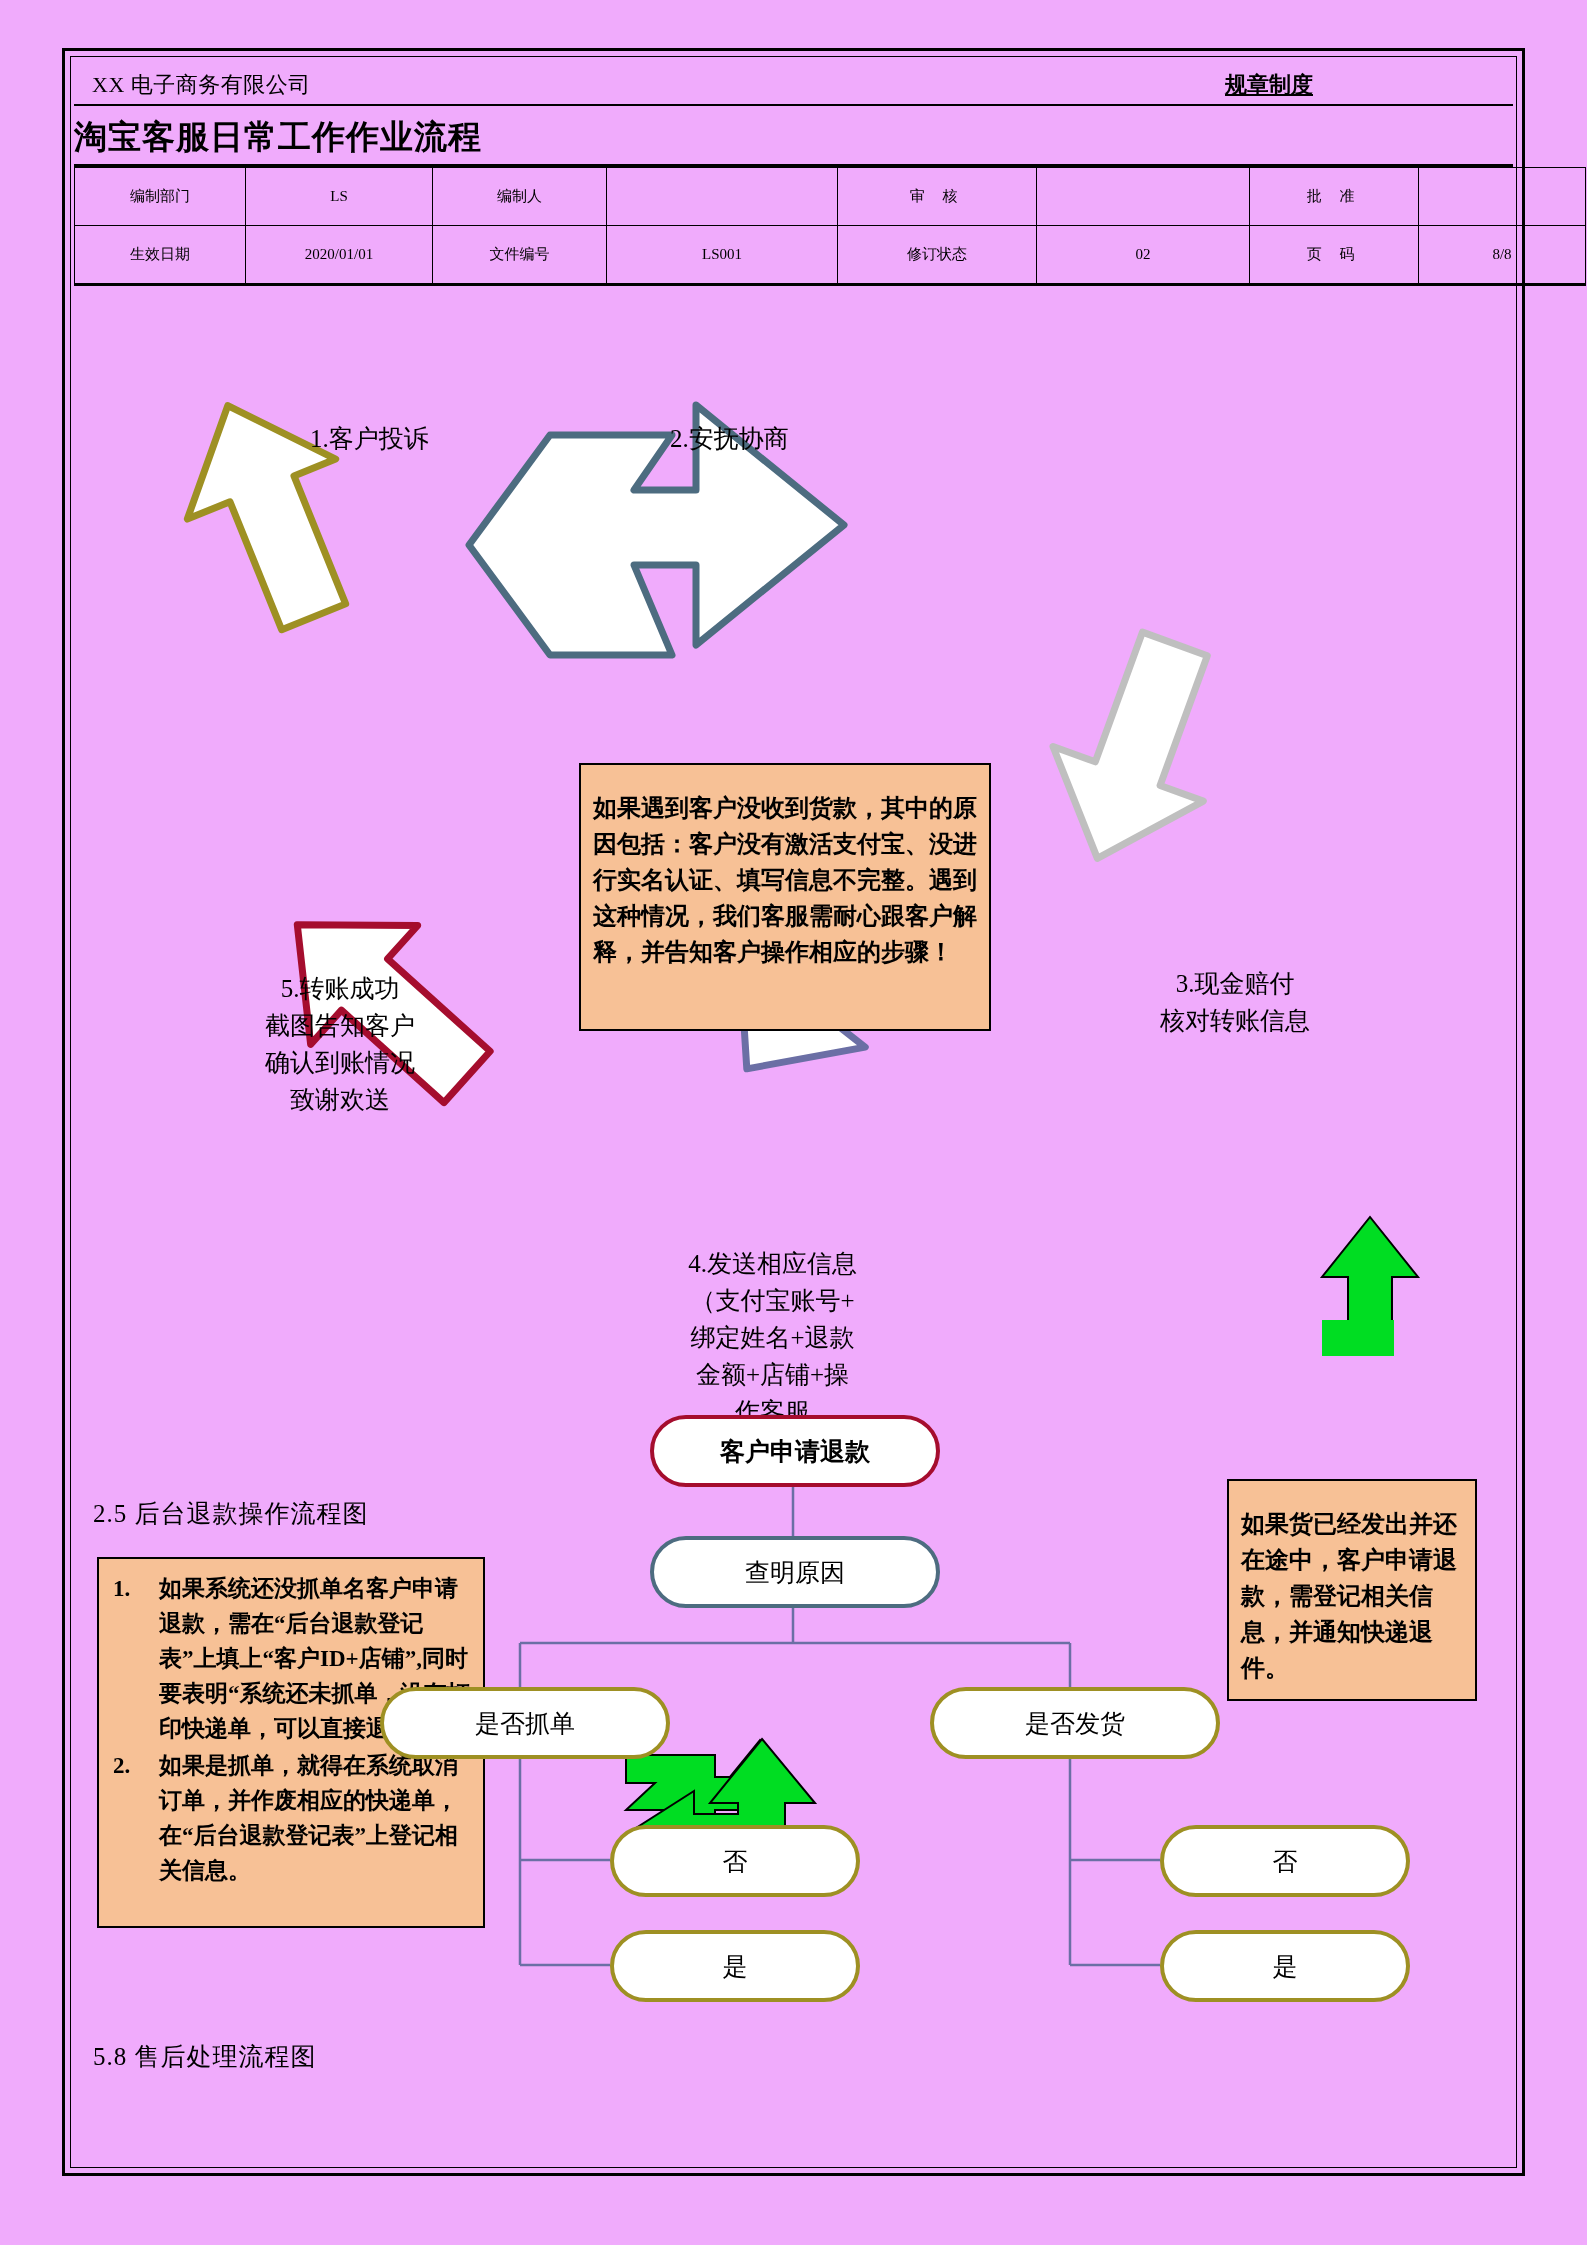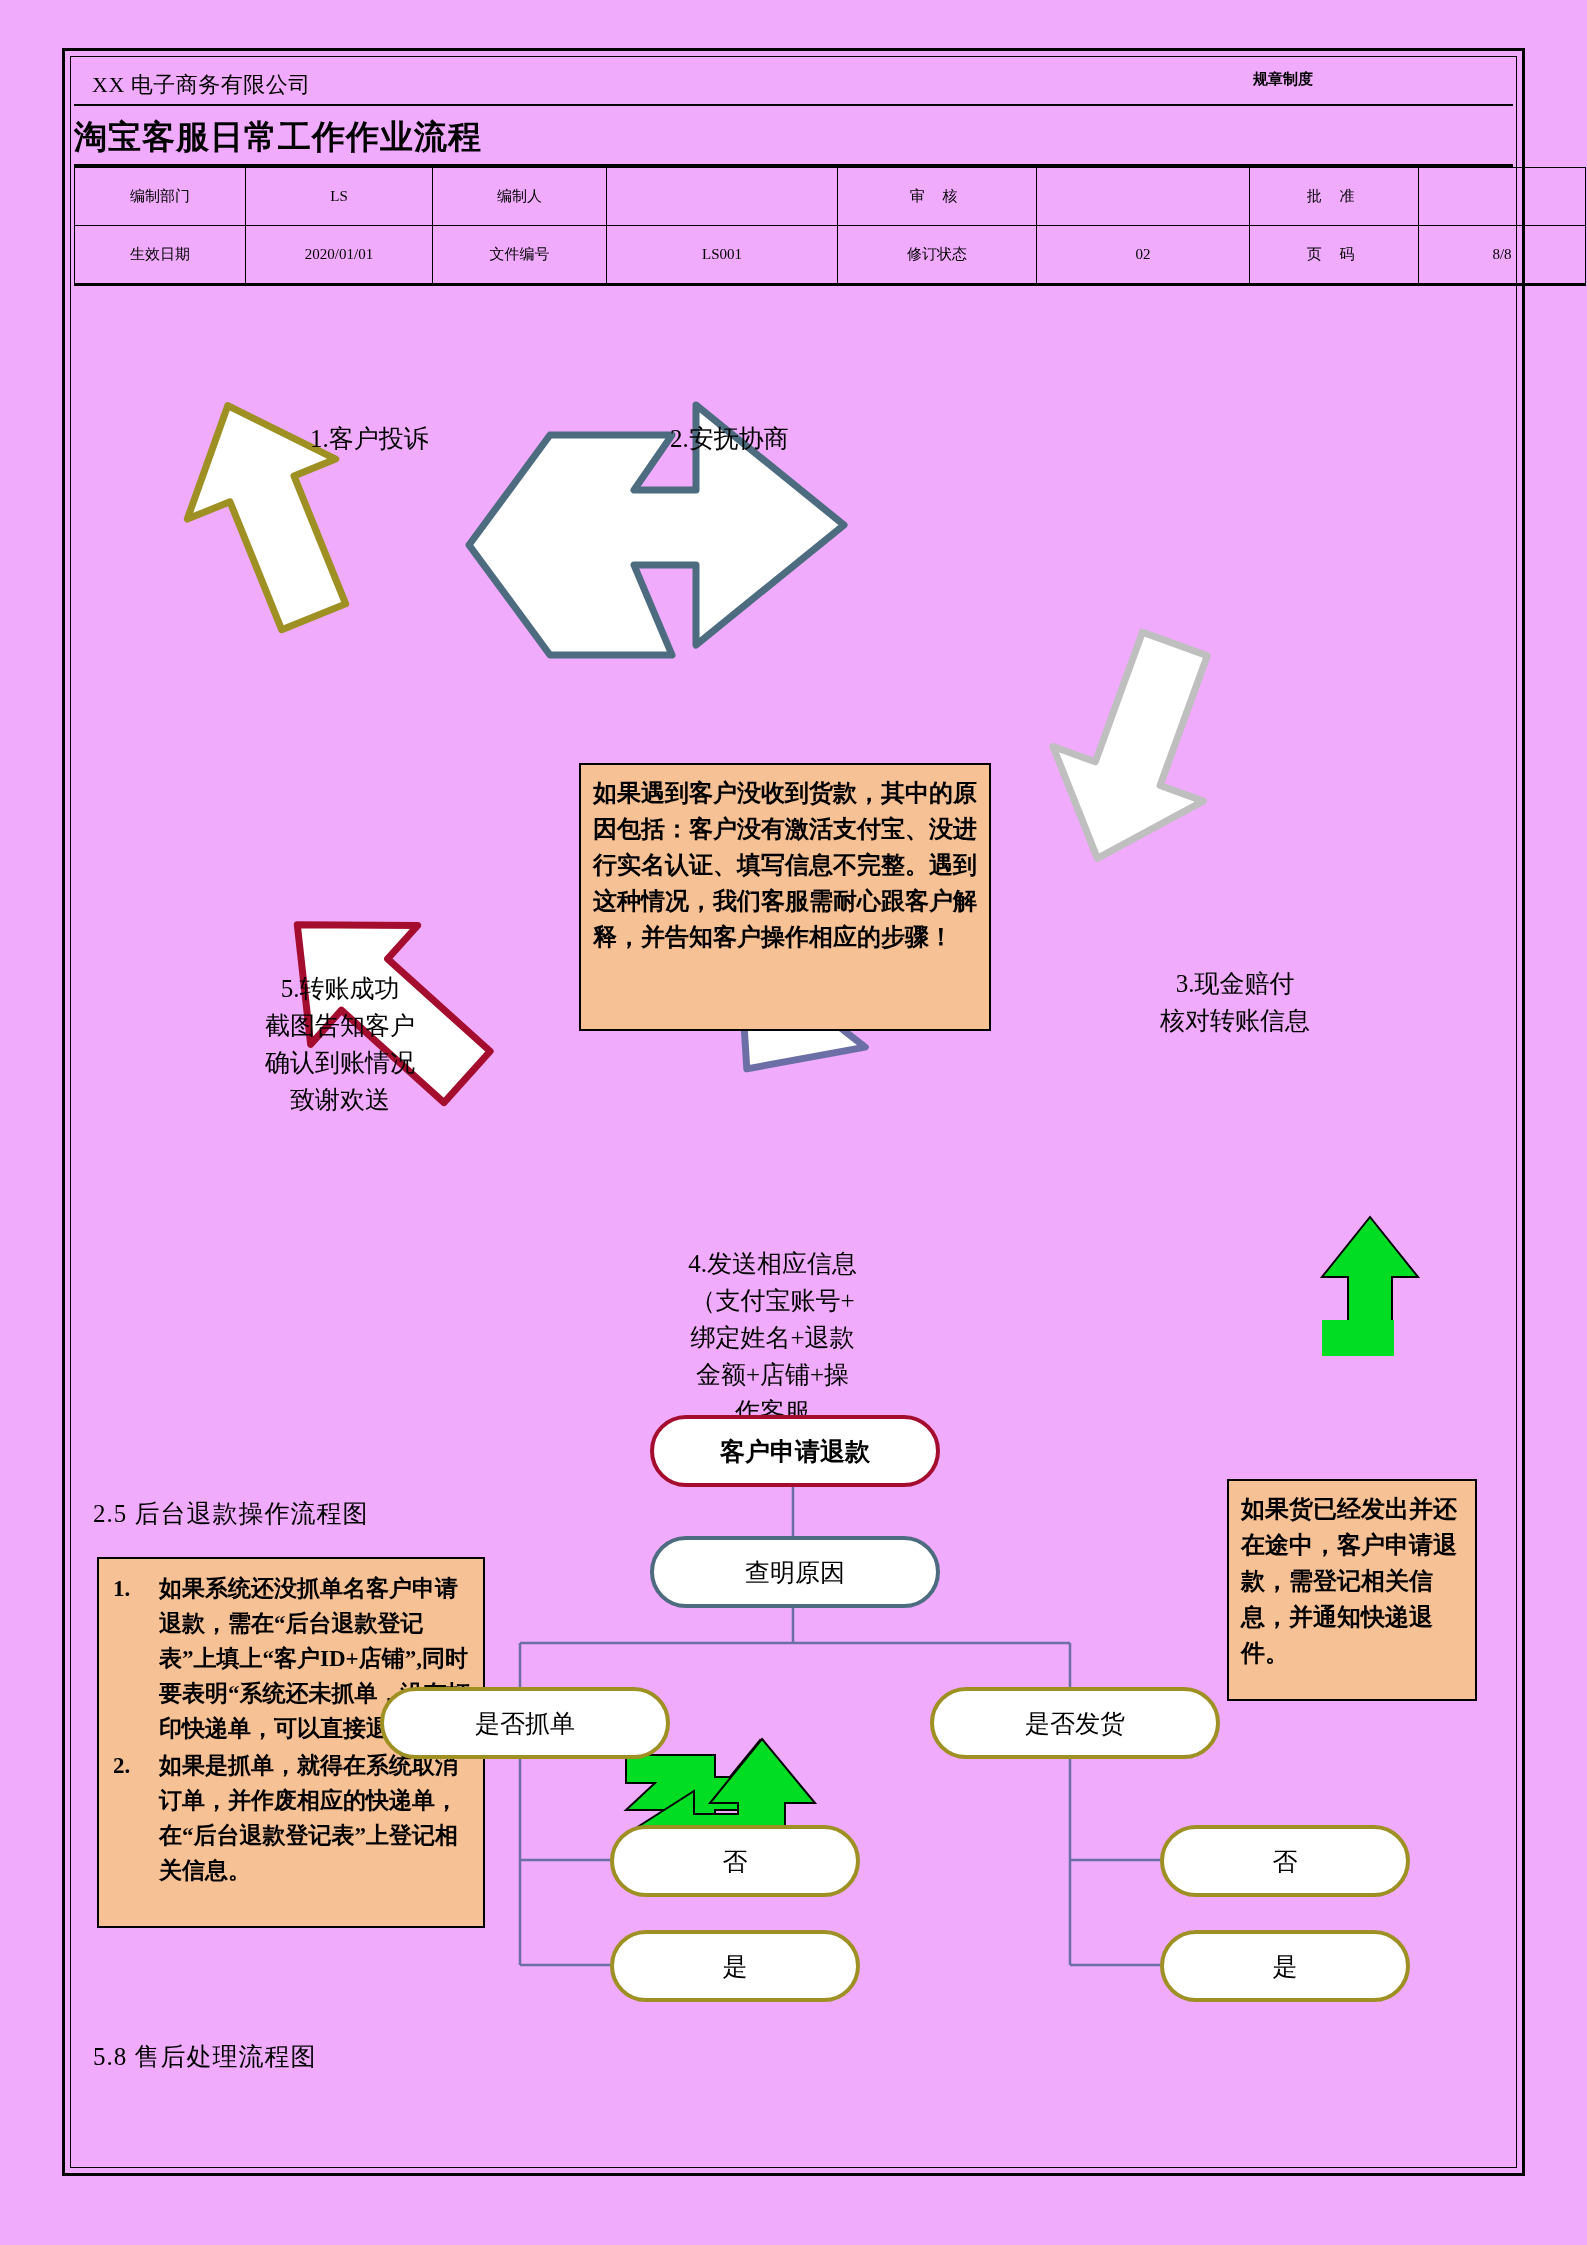--- a/index.html
+++ b/index.html
@@ -55,22 +55,23 @@
     position: absolute;
     left: 18px;
     top: 10px;
     font-size: 22px;
     letter-spacing: 0.5px;
   }
   .hdr-class {
     position: absolute;
     right: 200px;
     top: 10px;
-    font-size: 15px;
+    font-size: 22px;
     font-weight: bold;
+    text-decoration: underline;
   }
   .hdr-title-row {
     position: relative;
     height: 61px;
     border-bottom: 3px solid #000;
     box-sizing: border-box;
     text-align: left;
   }
   .hdr-title {
     font-size: 33px;
@@ -131,21 +132,21 @@
   .lbl.center { text-align: center; }
 
   
   .callout {
     position: absolute;
     background: #f7c196;
     border: 2px solid #000;
     box-sizing: border-box;
     font-size: 24px;
     line-height: 36px;
-    padding: 10px 12px;
+    padding: 25px 12px;
     font-weight: bold;
   }
   .callout.c-mid { text-align: justify; text-align-last: left; }
 
   .callout-list {
     position: absolute;
     background: #f7c196;
     border: 2px solid #000;
     box-sizing: border-box;
     font-size: 23px;

